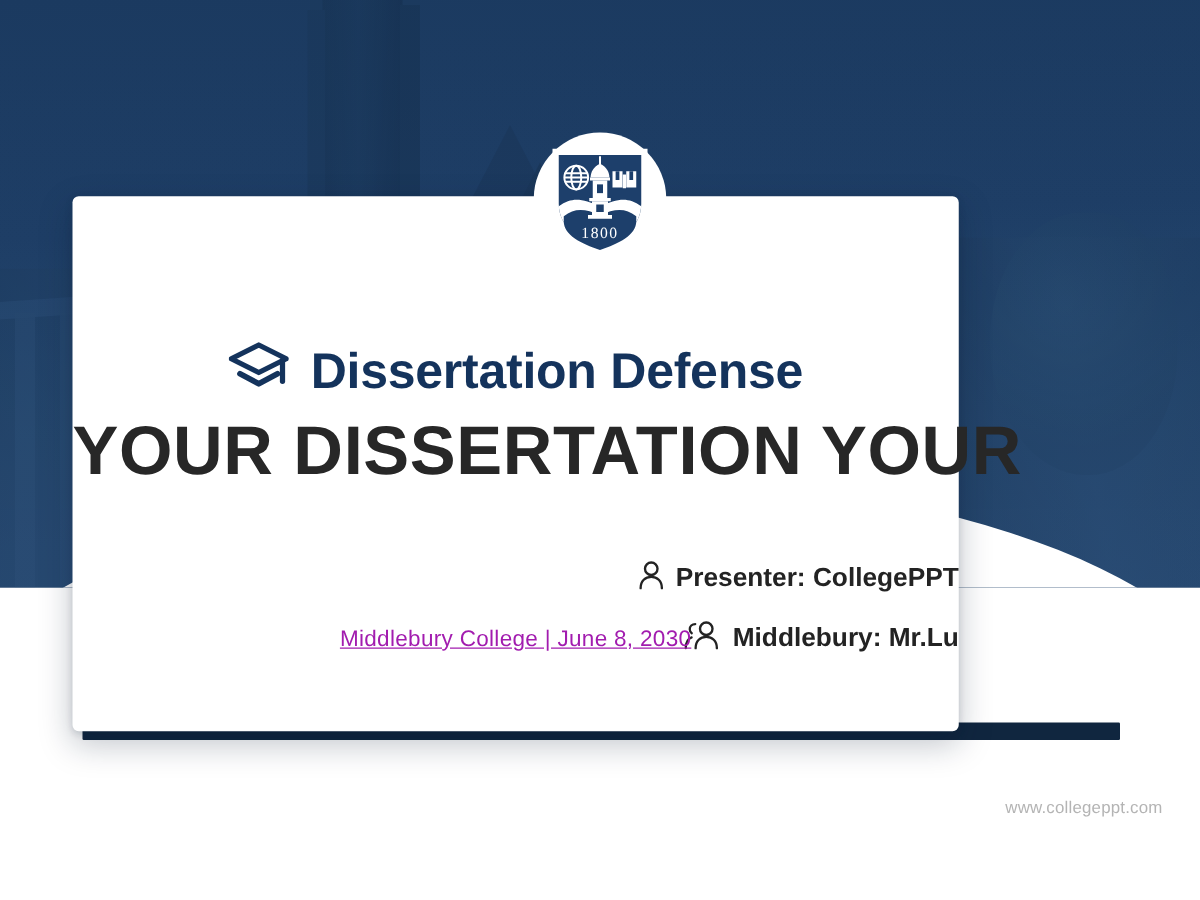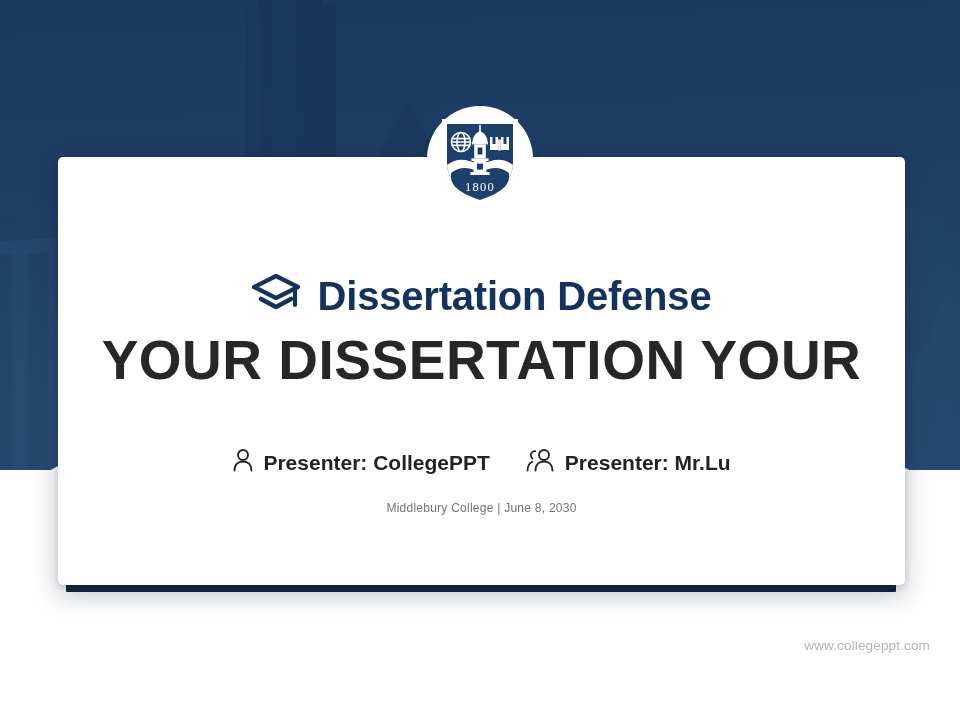--- a/index.html
+++ b/index.html
@@ -150,21 +150,21 @@
     top: 578px;
     width: 830px;
     height: 14px;
     background: #10263f;
     border-radius: 1px;
   }
   .card {
     position: absolute;
     left: 58px;
     top: 157px;
-    width: 847px;
+    width: 709px;
     height: 428px;
     background: #ffffff;
     border-radius: 5px;
     box-shadow: 0 10px 26px rgba(10,28,50,.26), 0 2px 6px rgba(10,28,50,.14);
   }
 
   
   .crest {
     position: absolute;
     left: 50%;
@@ -221,42 +221,44 @@
     white-space: nowrap;
   }
 
   .people-row {
     position: absolute;
     left: 0; right: 0;
     top: 291px;
     display: flex;
     align-items: flex-end;
     justify-content: center;
-    gap: 36px;
+    gap: 19px;
+    flex-direction: column;
   }
   .person-item {
     display: flex;
     align-items: center;
     gap: 9px;
   }
   .person-item .label {
     font-size: 21px;
     font-weight: 700;
     color: #232323;
     white-space: nowrap;
     line-height: 1;
   }
 
   .meta {
     position: absolute;
     left: 0; right: 0;
     top: 344px;
-    font-size: 12px;
-    color: #737373;
+    font-size: 18px;
+    color: #a21caf;
     letter-spacing: .25px;
+    text-decoration: underline;
   }
 
   
   .footer-left {
     position: absolute;
     left: 36px;
     top: 679px;
     font-size: 13.5px;
     color: #b4b4b4;
     letter-spacing: .15px;
@@ -326,21 +328,21 @@
 
         <span class="person-item">
           <span>
             <svg width="30" height="24" viewBox="0 0 30 24" aria-hidden="true">
               <circle cx="18" cy="7" r="5" fill="none" stroke="#232323" stroke-width="1.9"></circle>
               <path d="M9.5 22.5 C9.5 16.6 13.3 13.5 18 13.5 C22.7 13.5 26.5 16.6 26.5 22.5" fill="none" stroke="#232323" stroke-width="1.9" stroke-linecap="round"></path>
               <path d="M9.2 3.2 C6.6 3.2 4.8 5.1 4.8 7.3 C4.8 8.6 5.4 9.8 6.4 10.6" fill="none" stroke="#232323" stroke-width="1.8" stroke-linecap="round"></path>
               <path d="M1.6 22.5 C1.6 18 3.4 15 6.3 13.9" fill="none" stroke="#232323" stroke-width="1.8" stroke-linecap="round"></path>
             </svg>
           </span>
-          <span class="label">Presenter: Mr.Lu</span>
+          <span class="label">Middlebury: Mr.Lu</span>
         </span>
       </div>
 
       <div class="meta">Middlebury College | June 8, 2030</div>
     </div>
   </div>
 
   <div class="crest">
     <div class="crest-disc"></div>
     <svg width="88" height="94" viewBox="0 0 88 94" aria-hidden="true">

